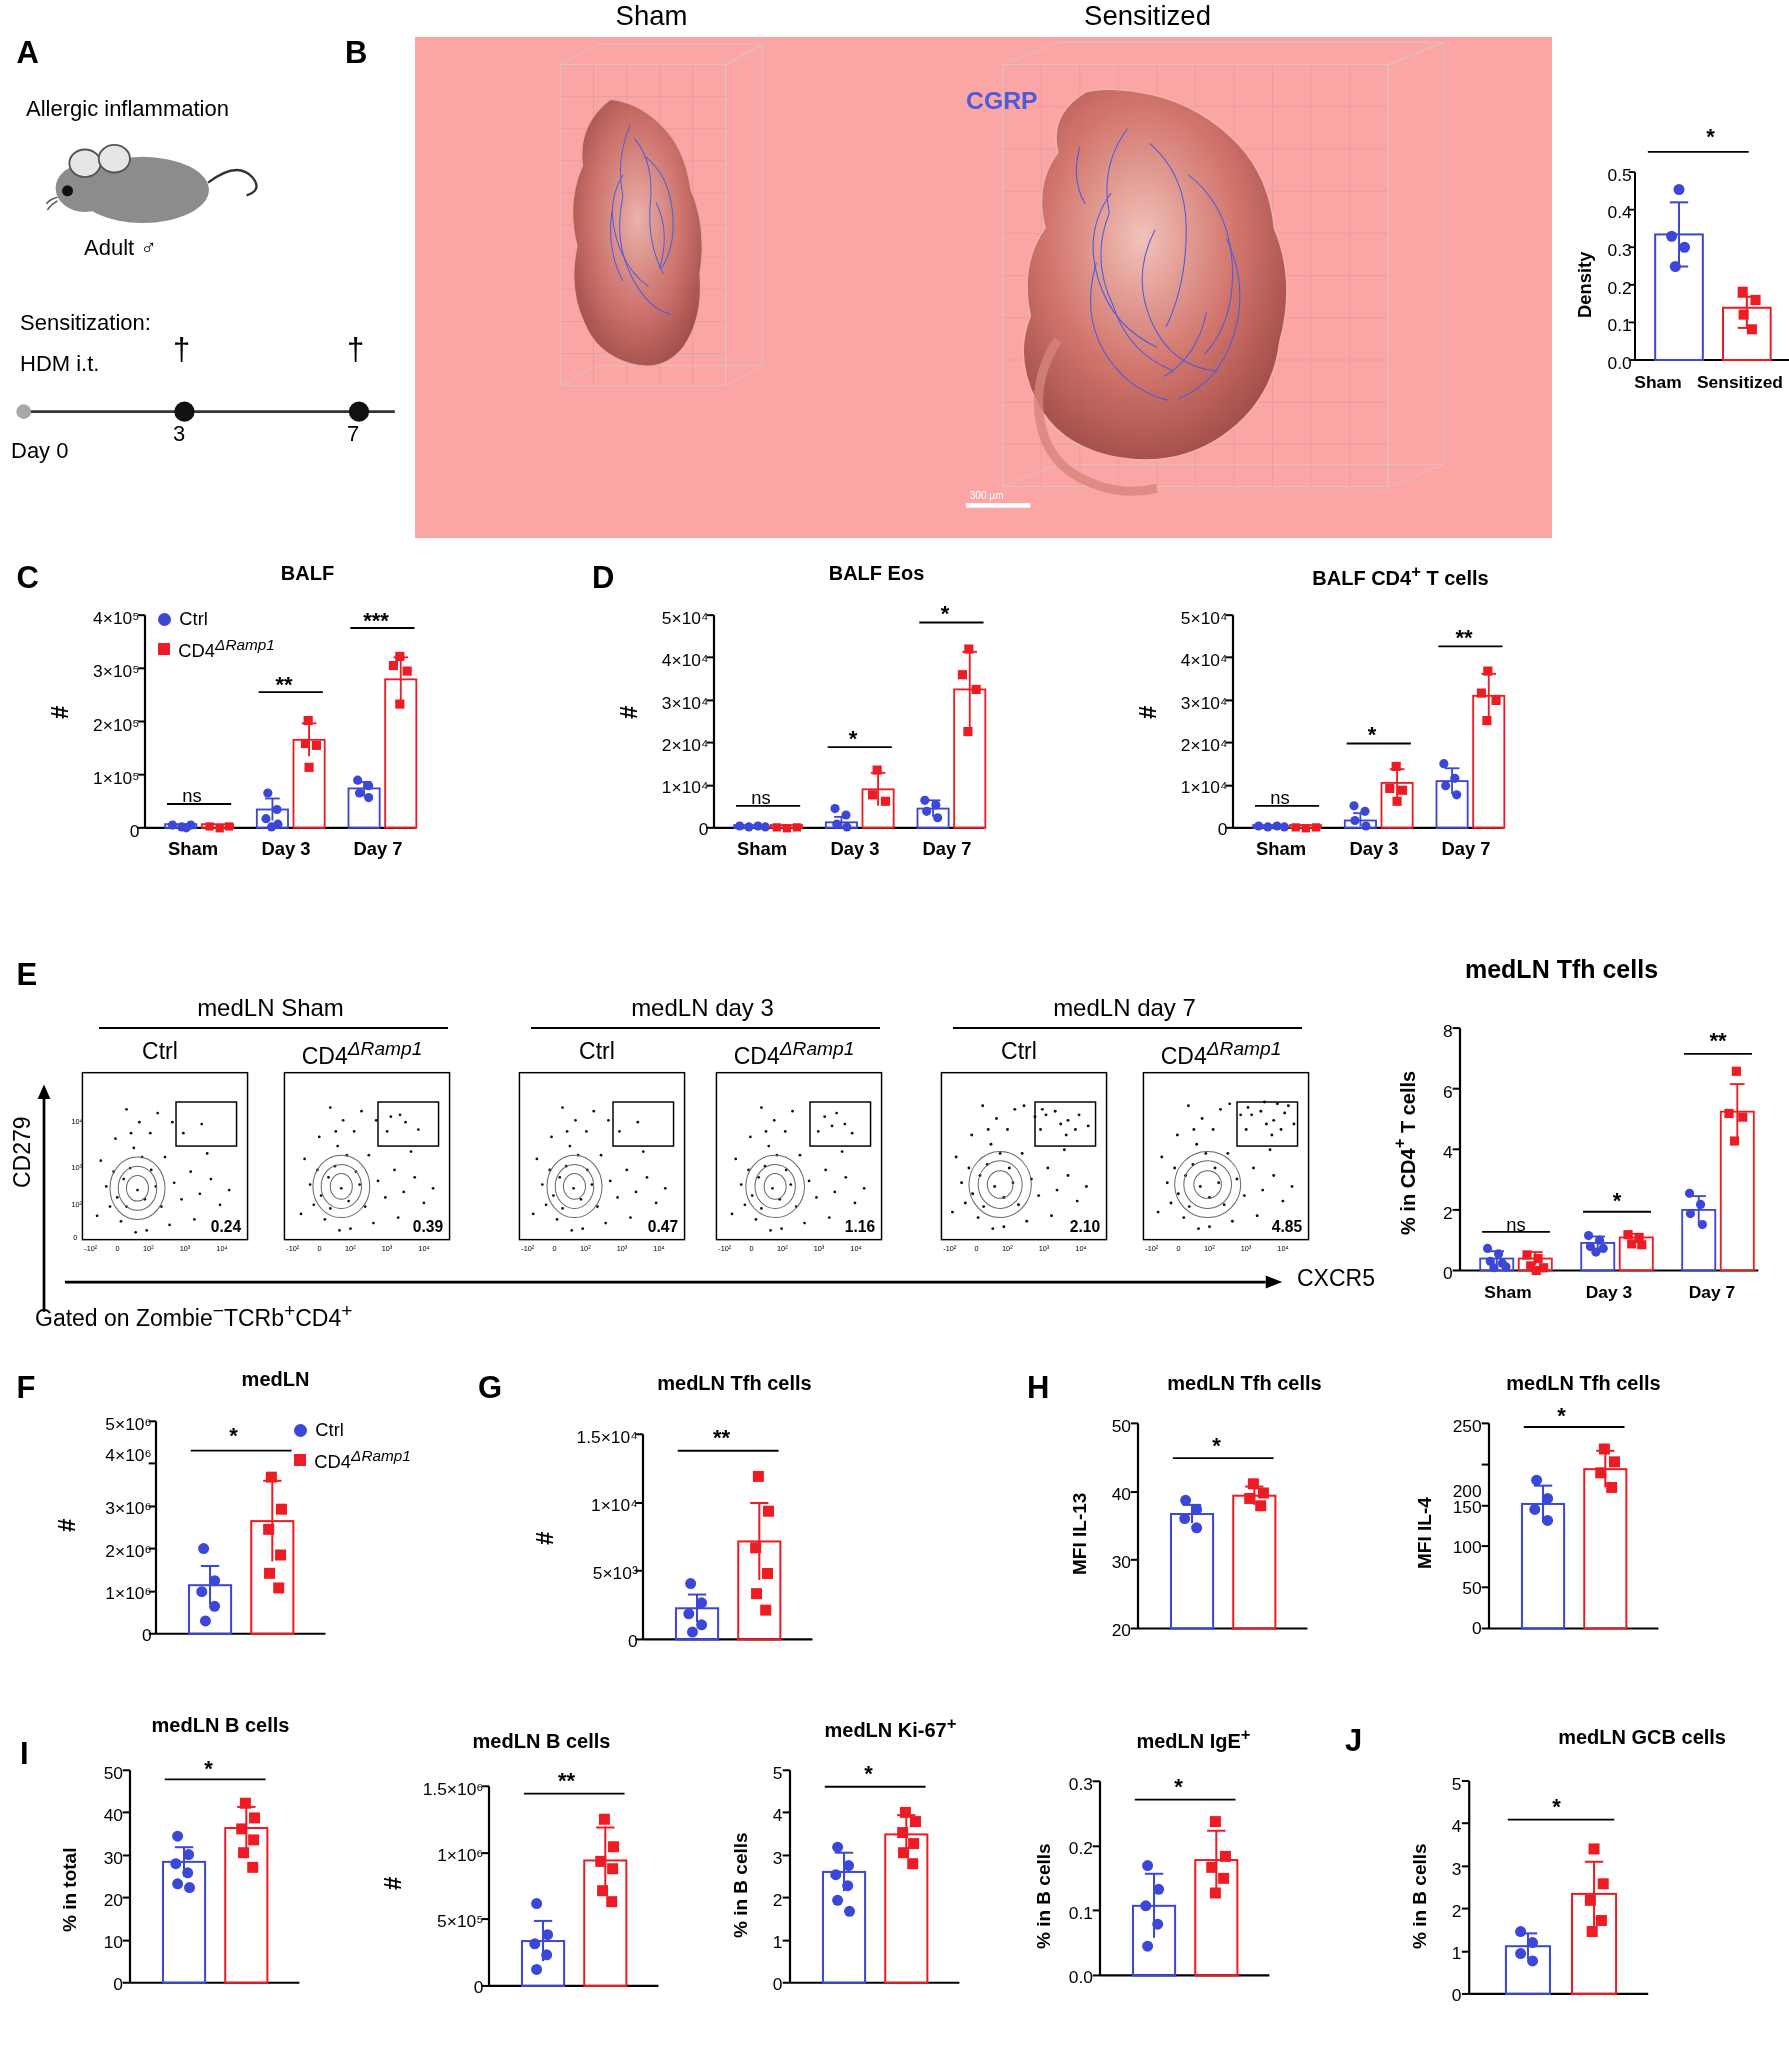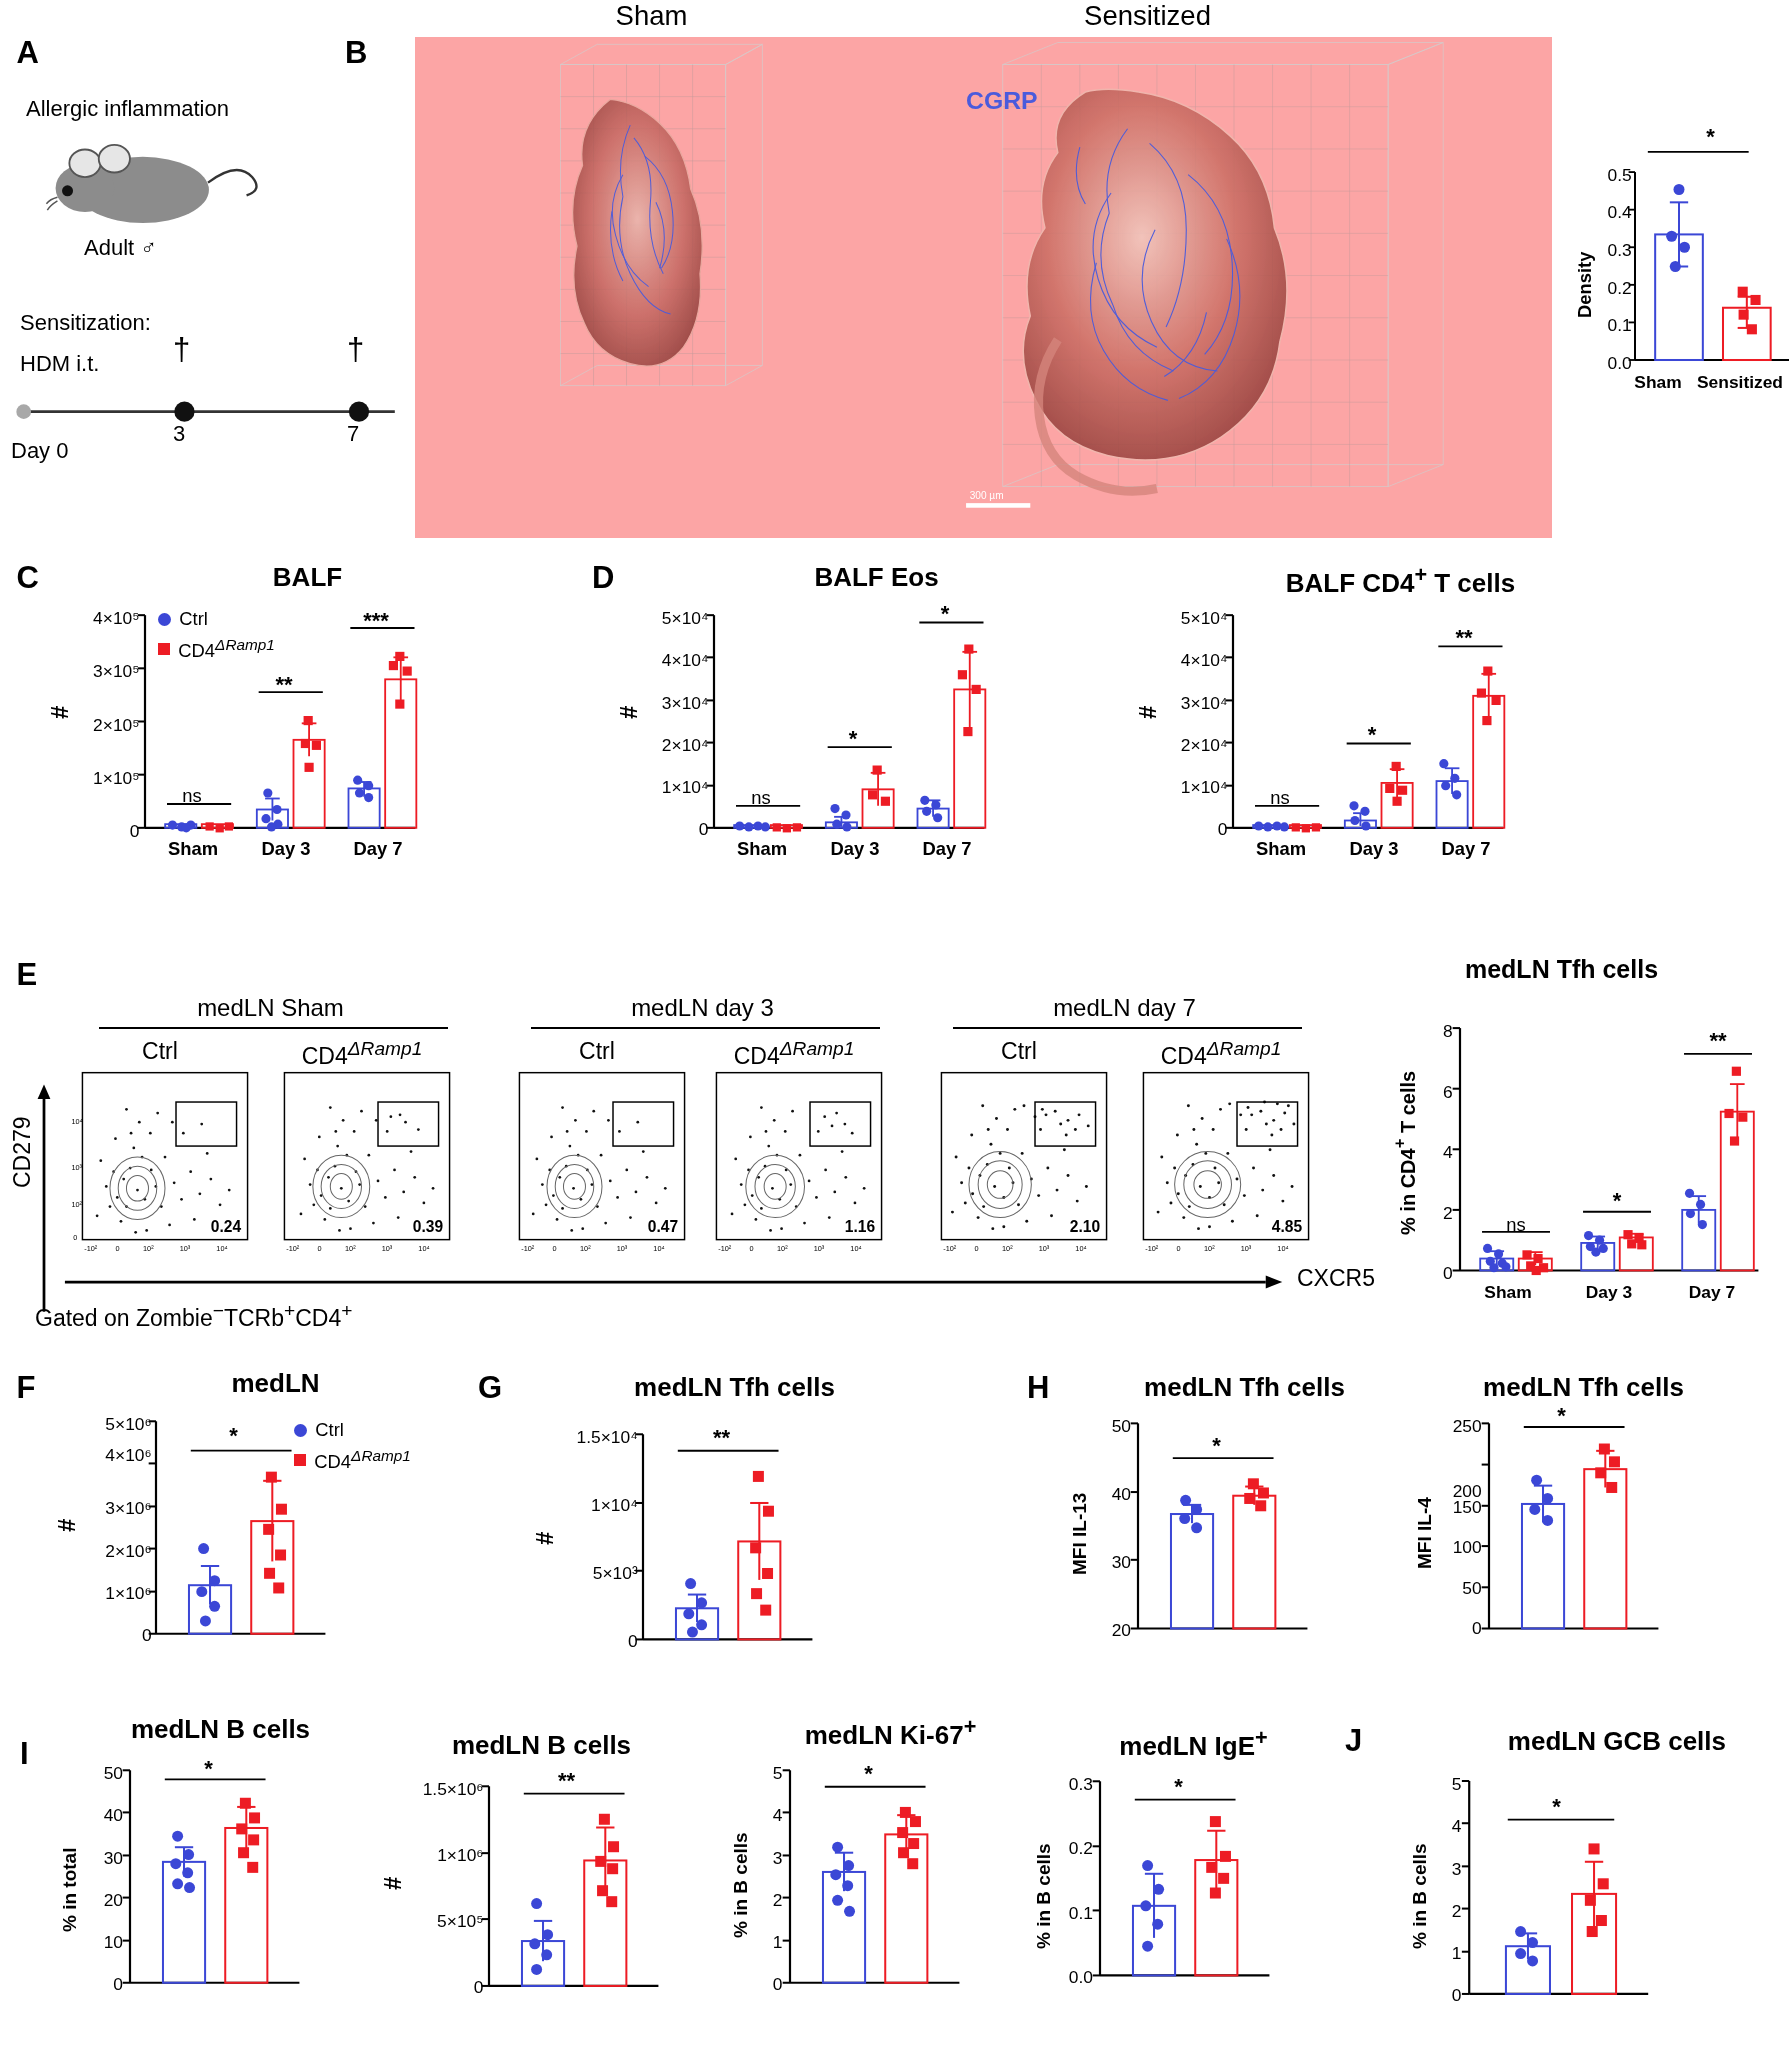--- a/index.html
+++ b/index.html
@@ -12,21 +12,21 @@
     position: relative;
     color: #000;
   }
   .panel-letter {
     position: absolute;
     font-weight: bold;
     font-size: 31px;
     font-family: "Liberation Sans", sans-serif;
   }
   .abs { position: absolute; }
-  .ttl { font-weight: bold; text-align: center; font-size: 26px; }
+  .ttl { font-weight: bold; text-align: center; font-size: 20px; }
   .ttl-reg { text-align: center; font-size: 21px; }
   .axis-label-y {
     writing-mode: vertical-rl;
     transform: rotate(180deg);
     font-weight: bold;
     font-size: 19px;
     text-align: center;
   }
   .tick { font-size: 17.4px; text-align: right; white-space: nowrap; }
   .xtick { font-size: 18.4px; text-align: center; font-weight: bold; }

